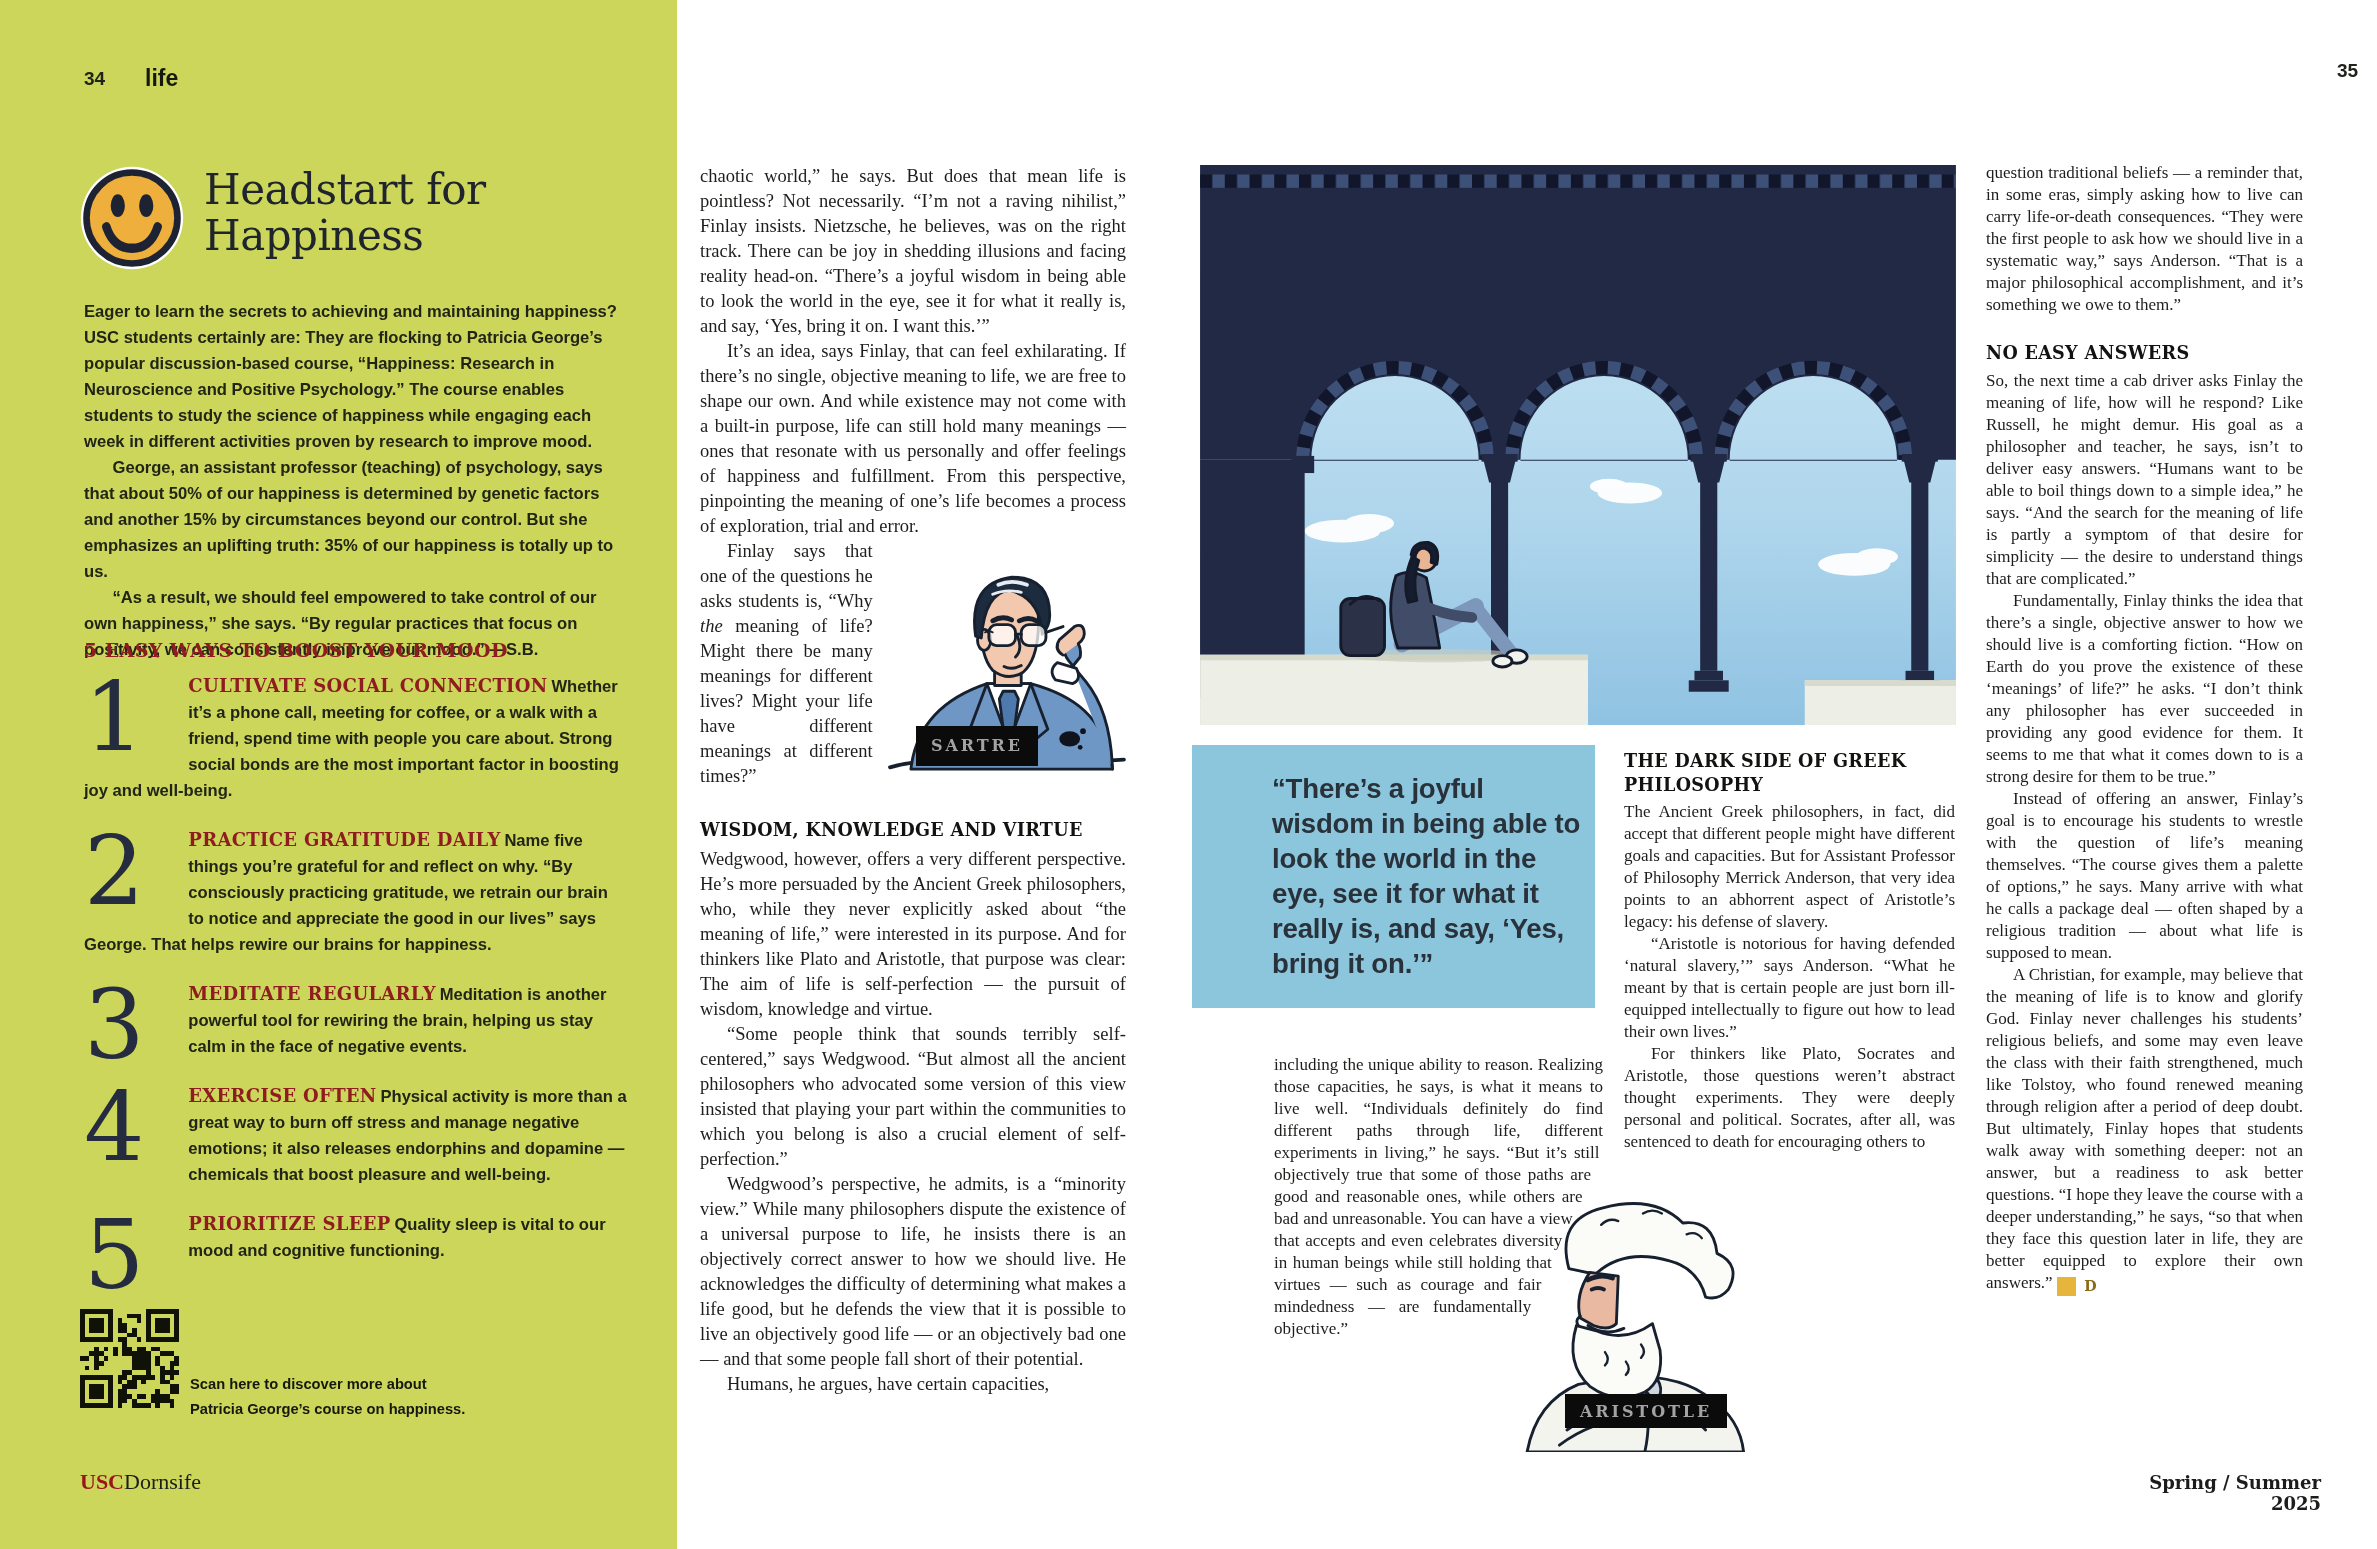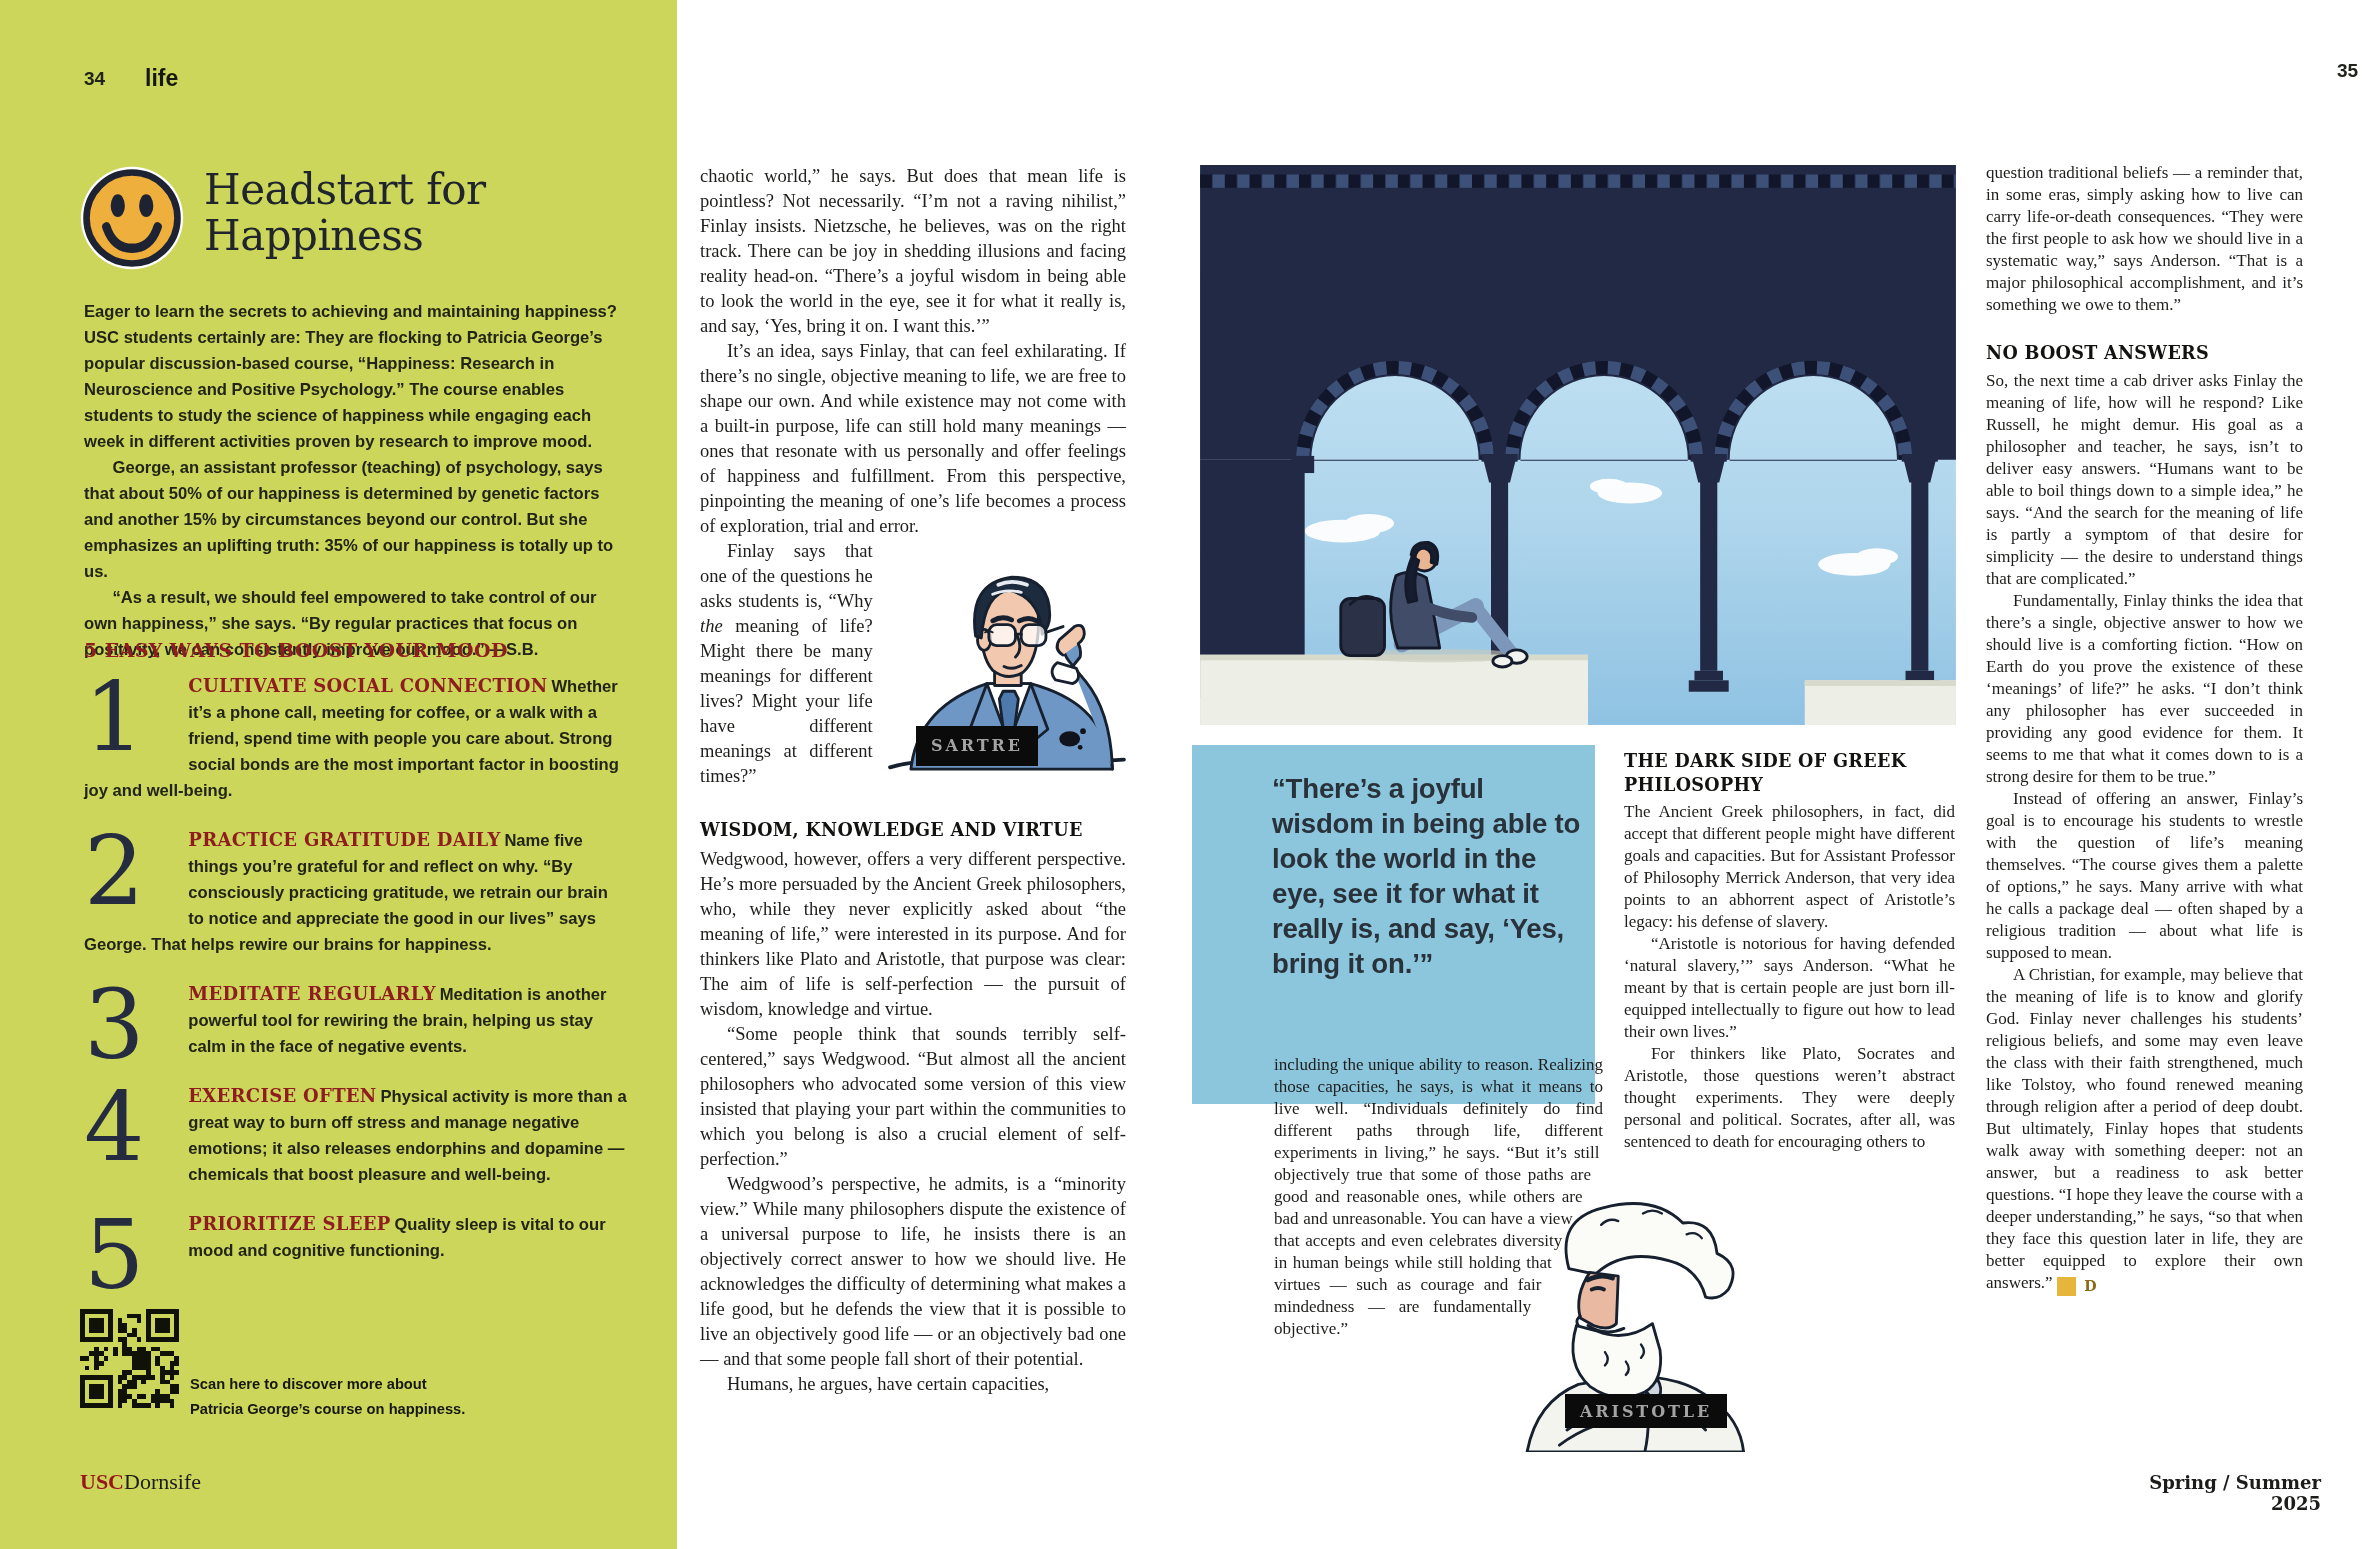--- a/index.html
+++ b/index.html
@@ -44,21 +44,21 @@
   .ill-label{position:absolute;background:#0b0b0b;color:#a3a3a3;font-family:"DejaVu Serif",serif;font-weight:700;
              font-size:16px;letter-spacing:2.9px;padding:7.6px 15px;white-space:nowrap;}
   .sartre-label{left:30px;top:185px;}
 
   .wrap-left-spacer{float:left;width:164px;height:687px;
       shape-outside:polygon(0% 61%, 10% 63%, 24% 67%, 40% 73%, 55% 80%, 72% 88%, 86% 94%, 100% 100%, 0% 100%);}
   .wrap-right-spacer{float:right;width:143px;height:373px;
       shape-outside:polygon(100% 27%, 100% 100%, 0% 100%, 28% 89%, 58% 64%, 84% 43%);}
 
   .illustration{left:1200px;top:165px;width:756px;height:560px;}
-  .pullquote{left:1192px;top:745px;width:403px;height:359px;background:#8cc6dd;box-sizing:border-box;
+  .pullquote{left:1192px;top:745px;width:403px;height:263px;background:#8cc6dd;box-sizing:border-box;
              padding:26px 13.3px 0 80px;}
   .pullquote .pq-text{font:700 27.6px/35px "Liberation Sans",sans-serif;color:#29323b;letter-spacing:-0.2px;}
   .aristotle-fig{left:1510px;top:1181px;width:245px;height:271px;z-index:2;}
   .aristotle-label{left:1565px;top:1394px;z-index:3;}
 
   .endmark{display:inline-block;width:19px;height:19px;background:#e5b53c;color:#8a6a15;
            font:700 14.3px/19px "DejaVu Serif",serif;text-align:center;vertical-align:-2.9px;margin-left:4.8px;}
   .footer-right{font:600 18px "DejaVu Serif",serif;color:#1c1c1a;}
 </style>
 </head>
@@ -420,21 +420,21 @@
     <path d="M138,172 Q144,180 138,186" fill="none" stroke-width="2.5"></path>
     <path d="M96,46 Q104,38 114,42" fill="none" stroke-width="2.5"></path>
     <path d="M140,34 Q150,28 160,34" fill="none" stroke-width="2.5"></path>
     <path d="M186,56 Q196,52 202,60" fill="none" stroke-width="2.5"></path>
   </g>
 </svg>
 <div class="abs ill-label aristotle-label">ARISTOTLE</div>
 
 <div class="abs serif-col col4">
   <p>question traditional beliefs — a reminder that, in some eras, simply asking how to live can carry life-or-death consequences. “They were the first people to ask how we should live in a systematic way,” says Anderson. “That is a major philosophical accomplishment, and it’s something we owe to them.”</p>
-  <div class="col-heading">NO BOOST ANSWERS</div>
+  <div class="col-heading">NO EASY ANSWERS</div>
   <p>So, the next time a cab driver asks Finlay the meaning of life, how will he respond? Like Russell, he might demur. His goal as a philosopher and teacher, he says, isn’t to deliver easy answers. “Humans want to be able to boil things down to a simple idea,” he says. “And the search for the meaning of life is partly a symptom of that desire for simplicity — the desire to understand things that are complicated.”</p>
   <p class="ind">Fundamentally, Finlay thinks the idea that there’s a single, objective answer to how we should live is a comforting fiction. “How on Earth do you prove the existence of these ‘meanings’ of life?” he asks. “I don’t think any philosopher has ever succeeded in providing any good evidence for them. It seems to me that what it comes down to is a strong desire for them to be true.”</p>
   <p class="ind">Instead of offering an answer, Finlay’s goal is to encourage his students to wrestle with the question of life’s meaning themselves. “The course gives them a palette of options,” he says. Many arrive with what he calls a package deal — often shaped by a religious tradition — about what life is supposed to mean.</p>
   <p class="ind"><span>A Christian, for example, may believe that the meaning of life is to know and glorify God. Finlay never challenges his students’ religious beliefs, and some may even leave the class with their faith strengthened, much like Tolstoy, who found renewed meaning through religion after a period of deep doubt. But ultimately, Finlay hopes that students walk away with something deeper: not an answer, but a readiness to ask better questions. “I hope they leave the course with a deeper understanding,” he says, “so that when they face this question later in life, they are better equipped to explore their own answers.”</span><span class="endmark">D</span></p>
 </div>
 
 <div class="abs footer-right" style="left:2121px;top:1472px;width:200px;text-align:right;">Spring / Summer 2025</div>
 
 
 </body></html>

